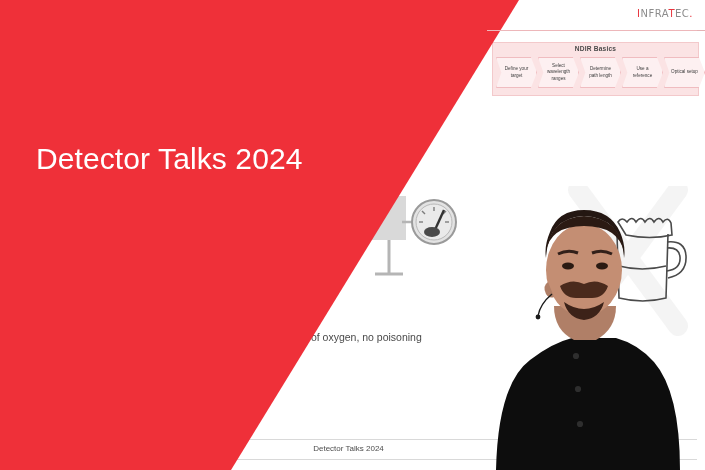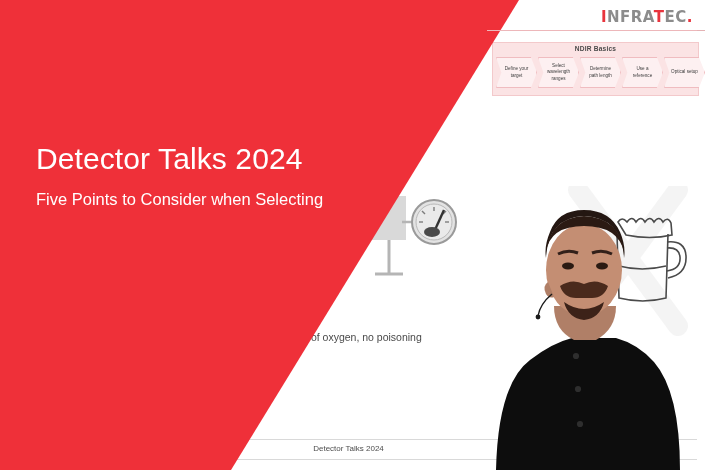--- a/index.html
+++ b/index.html
@@ -169,22 +169,22 @@
     line-height: 1.45;
     font-weight: 400;
     color: #ffffff;
     white-space: nowrap;
   }
 
   
   .logo {
     position: absolute;
     right: 12px; top: 8px;
-    font-size: 15px;
-    font-weight: 700;
+    font-size: 10px;
+    font-weight: 400;
     letter-spacing: .5px;
     color: #8c8c8c;
     font-family: "DejaVu Sans", sans-serif;
     text-align: center;
   }
   .logo .r { color: #e8343d; }
   .logo-rule {
     position: absolute;
     right: 8px; top: 30px;
     width: 210px; height: 1px;
@@ -314,21 +314,21 @@
         <circle cx="88" cy="203" r="3.1" fill="#2e2e2e"></circle>
         <circle cx="90" cy="238" r="3.1" fill="#2e2e2e"></circle>
       </g>
     </svg>
   </div>
 
   <div class="red-banner">
     <div class="red-banner-inner">
       <div class="banner-title">Detector Talks 2024</div>
       <div class="banner-sub">
-        <span>Five Points to Consider when Selecting</span><br>
+        <br>
       </div>
     </div>
   </div>
 
   <div class="logo-rule"></div>
   <div class="logo">
     <span class="r">I</span><span>NFRA</span><span class="r">T</span><span>EC</span><span class="r">.</span>
   </div>
 
 </div>

